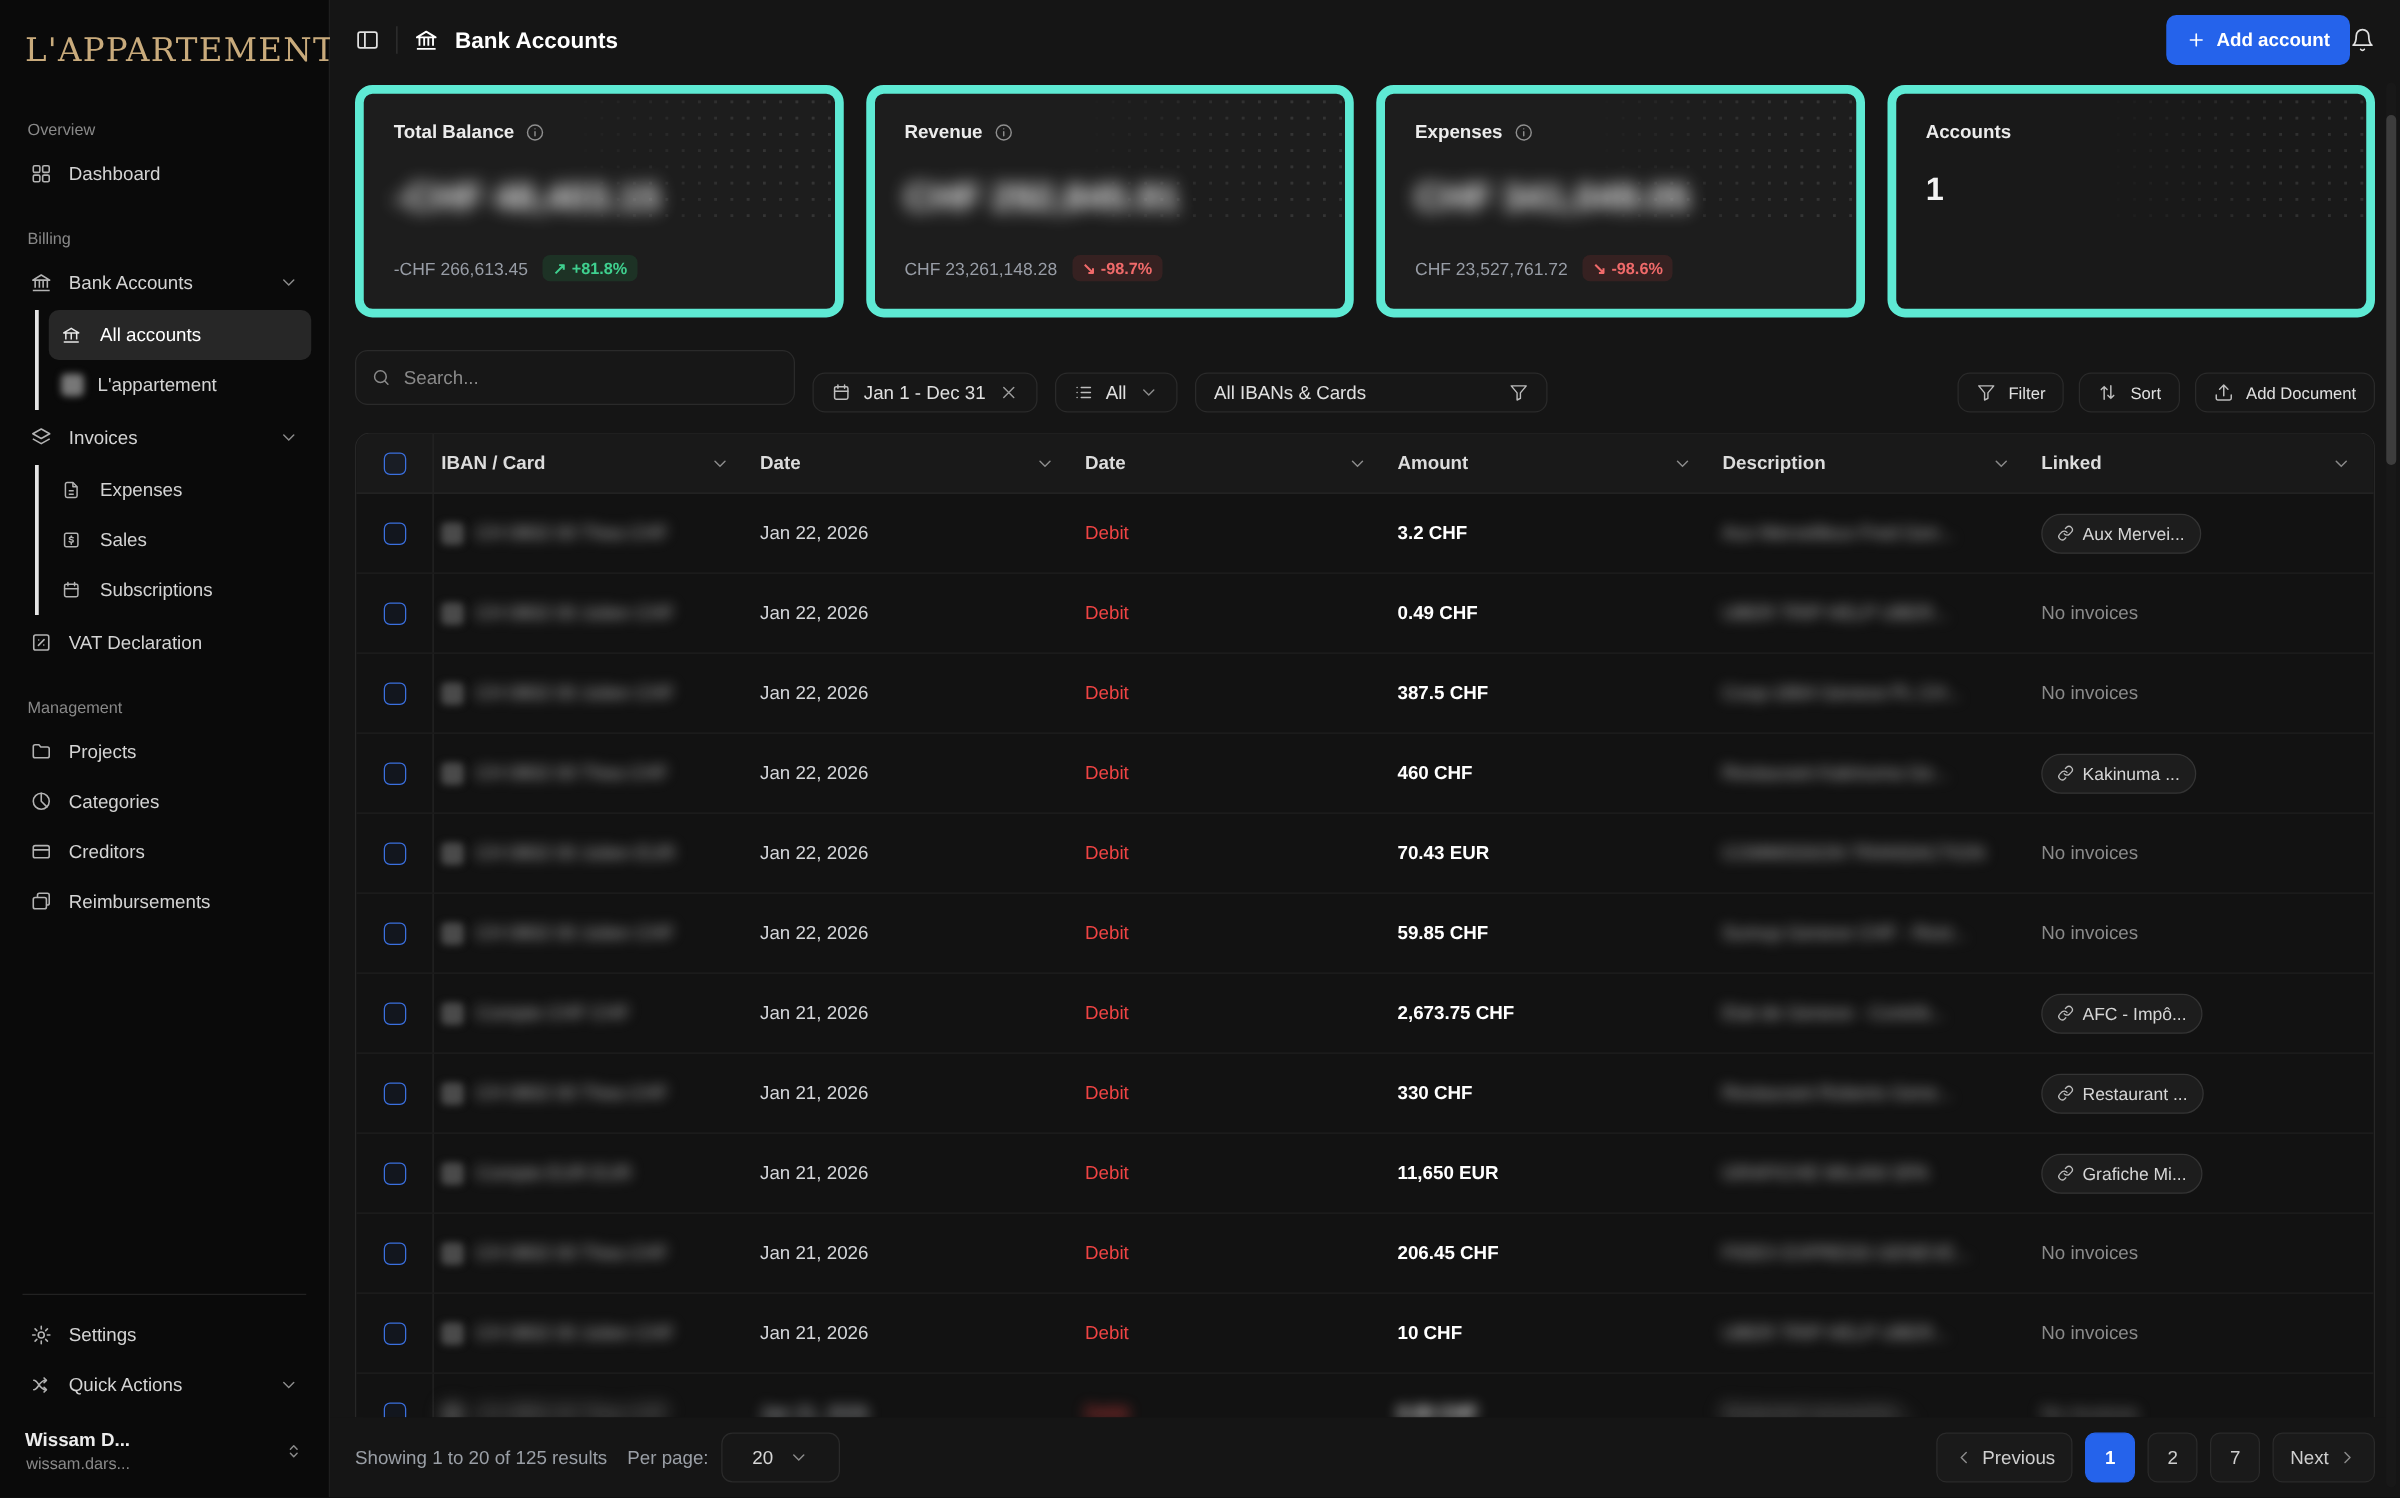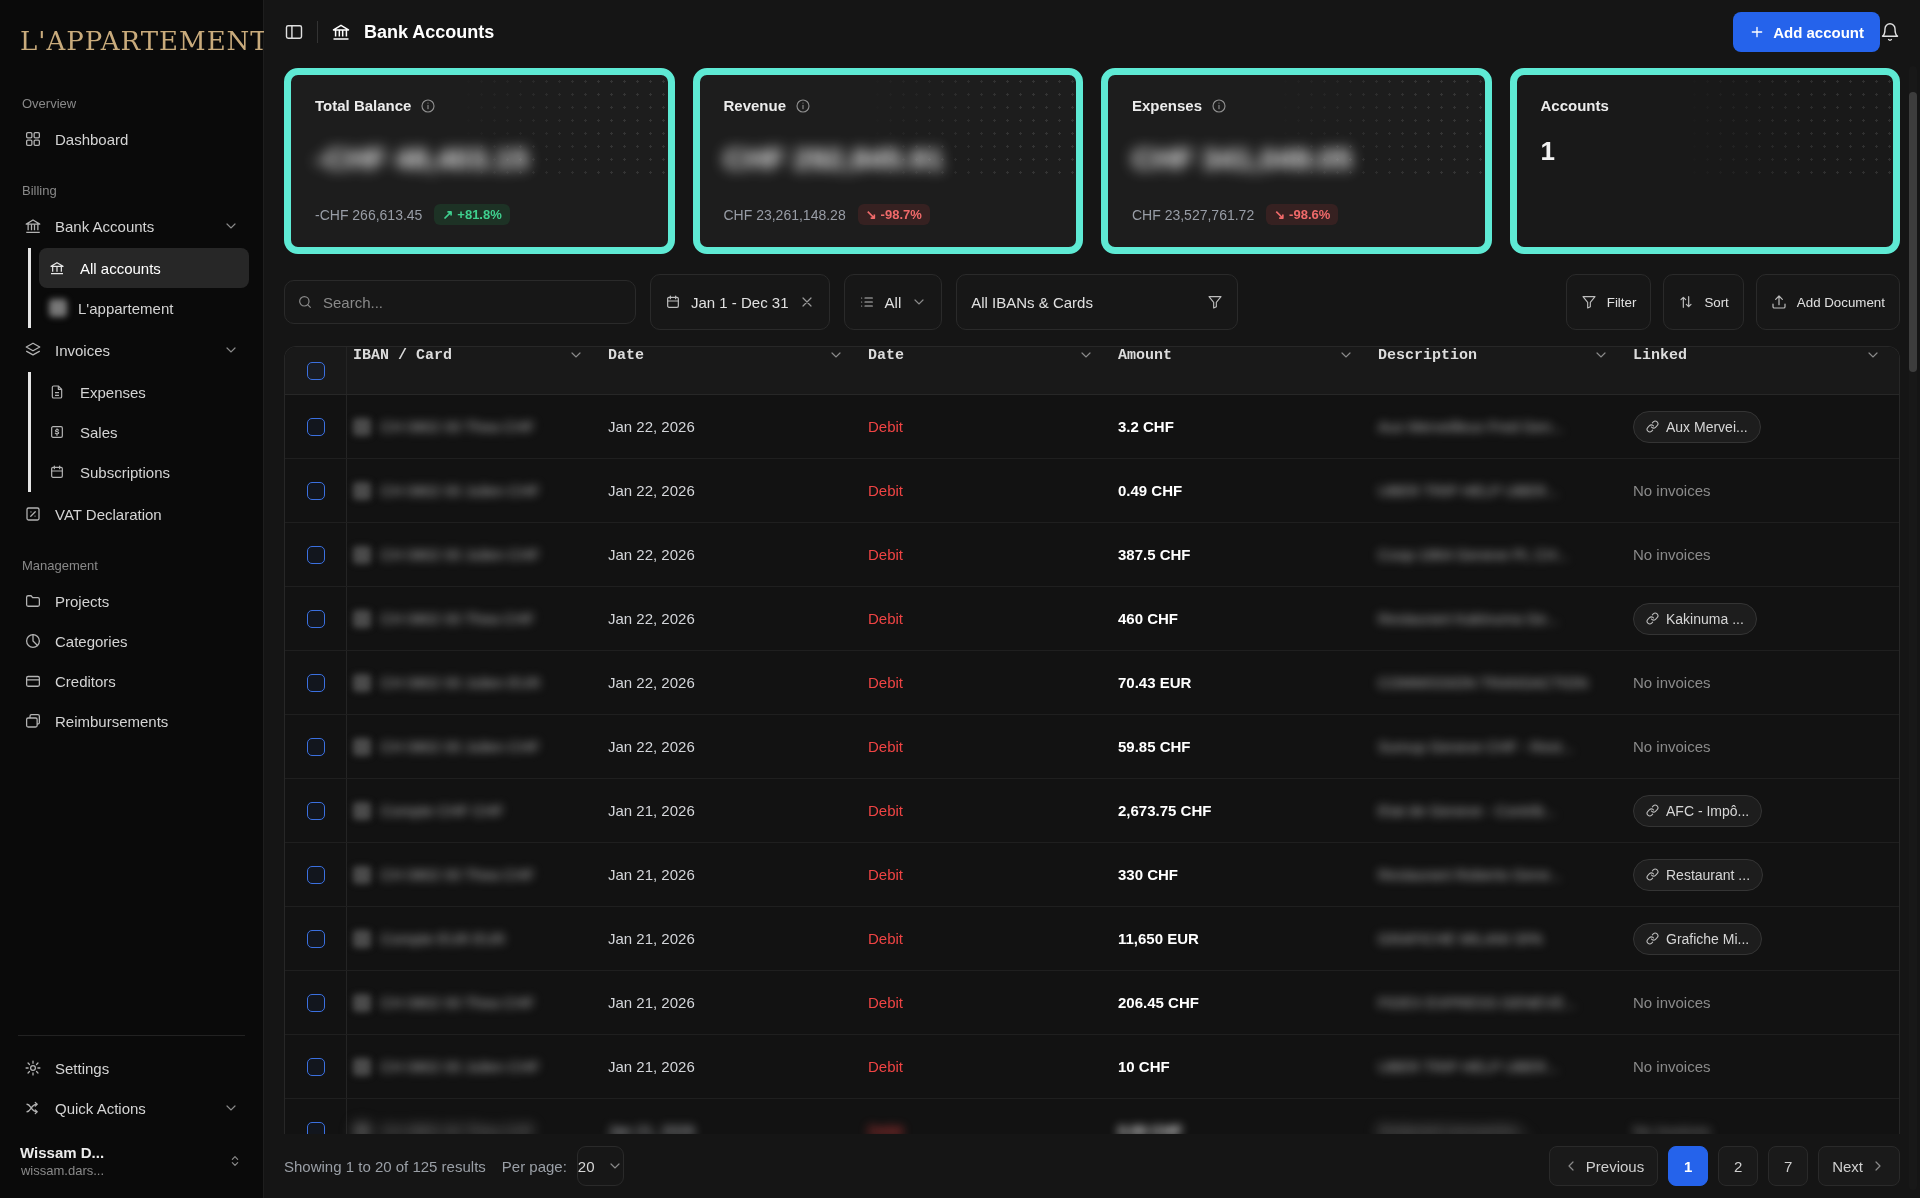--- a/index.html
+++ b/index.html
@@ -65,32 +65,32 @@
   .badge.up   { background:rgba(34,197,94,.13);  color:#3fd08f; }
   .badge.down { background:rgba(239,68,68,.12);  color:#f06a6a; }
 
   
   .filters { display:flex; align-items:center; gap:14px; padding:4px 20px 16px; }
   .finput { width:352px; height:44px; background:#171717; border:1px solid #2a2a2a; border-radius:10px;
             display:flex; align-items:center; gap:10px; padding:0 12px; color:#8a8a8a; }
   .finput input { background:transparent; border:none; outline:none; color:#cfcfcf; font-size:15px;
                   font-family:inherit; width:100%; }
   .finput input::placeholder { color:#8a8a8a; }
-  .fchip { height:56px; background:#171717; border:1px solid #2a2a2a; border-radius:10px; display:flex;
-           align-items:center; gap:10px; padding:0 14px; color:#e0e0e0; cursor:pointer; white-space:nowrap; }
+  .fchip { height:32px; background:#171717; border:1px solid #2a2a2a; border-radius:10px; display:flex;
+           align-items:center; gap:10px; padding:0 14px; color:#e0e0e0; cursor:pointer; white-space:nowrap;margin-top:24px; }
   .fchip .x { color:#9a9a9a; display:flex; }
   .fright { margin-left:auto; display:flex; gap:12px; }
 
   
   .table-panel { flex:1; margin:0 20px; background:#121212; border:1px solid #272727; border-bottom:none;
                  border-radius:12px 12px 0 0; overflow:hidden; display:flex; flex-direction:column;
                  --cols:62px 255px 260px 250px 260px 255px 1fr; }
   .thead { display:grid; grid-template-columns:var(--cols); height:48px; align-items:stretch;
            background:#191919; border-bottom:1px solid #272727; color:#dcdcdc; font-weight:600; }
-  .th { display:flex; justify-content:space-between; padding:0 18px 0 6px;font-family:Liberation Mono, monospace; }
+  .th { display:flex; align-items:center; justify-content:space-between; padding:0 18px 0 6px; }
   .th .chev { margin-left:8px; }
   .c-check { display:flex; align-items:center; justify-content:center; border-right:1px solid #242424; height:100%; }
   .checkbox { width:18px; height:18px; border:1.5px solid #3b70e0; border-radius:5px;
               background:rgba(37,99,235,.06); cursor:pointer; }
   .rows { flex:1; overflow:hidden; }
   .trow { display:grid; grid-template-columns:var(--cols); height:64px; align-items:stretch;
           border-bottom:1px solid #1f1f1f; }
   .cell { display:flex; align-items:center; padding:0 18px 0 6px; min-width:0; }
   .c-iban { gap:10px; color:#c9c9c9; }
   .mini-ic { width:18px; height:18px; border-radius:4px; background:#4a4a4a; filter:blur(3px); flex:none; }
@@ -103,21 +103,21 @@
           max-width:160px; cursor:pointer; }
   .chip-txt { white-space:nowrap; overflow:hidden; text-overflow:ellipsis; }
   .chip .ic14 { width:13px; height:13px; flex:none; color:#bdbdbd; }
   .no-invoices { color:#8a8a8a; }
   .row-redacted .cell { filter:blur(5px); }
 
   
   .table-footer { height:64px; display:flex; align-items:center; gap:16px; padding:0 20px;
                   color:#9a9fa6; background:#151515; }
   .per-page { display:flex; align-items:center; gap:10px;text-align:right; }
-  .select-chip { display:flex; align-items:center; gap:12px; height:40px; padding:0 0;
+  .select-chip { display:flex; align-items:center; gap:12px; height:40px; padding:0 24px;
                  background:#171717; border:1px solid #2a2a2a; border-radius:9px; color:#d6d6d6; cursor:pointer; }
   .pagination { margin-left:auto; display:flex; gap:10px; align-items:center; }
   .page-btn { display:flex; align-items:center; justify-content:center; gap:7px; min-width:40px; height:40px;
               padding:0 13px; border-radius:8px; background:#1a1a1a; border:1px solid #2a2a2a; color:#cfcfcf;
               font-size:15px; font-family:inherit; cursor:pointer; }
   .page-btn.active { background:#2563eb; border-color:#2563eb; color:#fff; font-weight:700; }
 
   
   .scrollbar { position:absolute; top:66px; right:3px; bottom:8px; width:8px; border-radius:4px; background:#181818; }
   .scrollbar .thumb { position:absolute; top:26px; width:8px; height:280px; border-radius:4px; background:#3d3d3d; }

